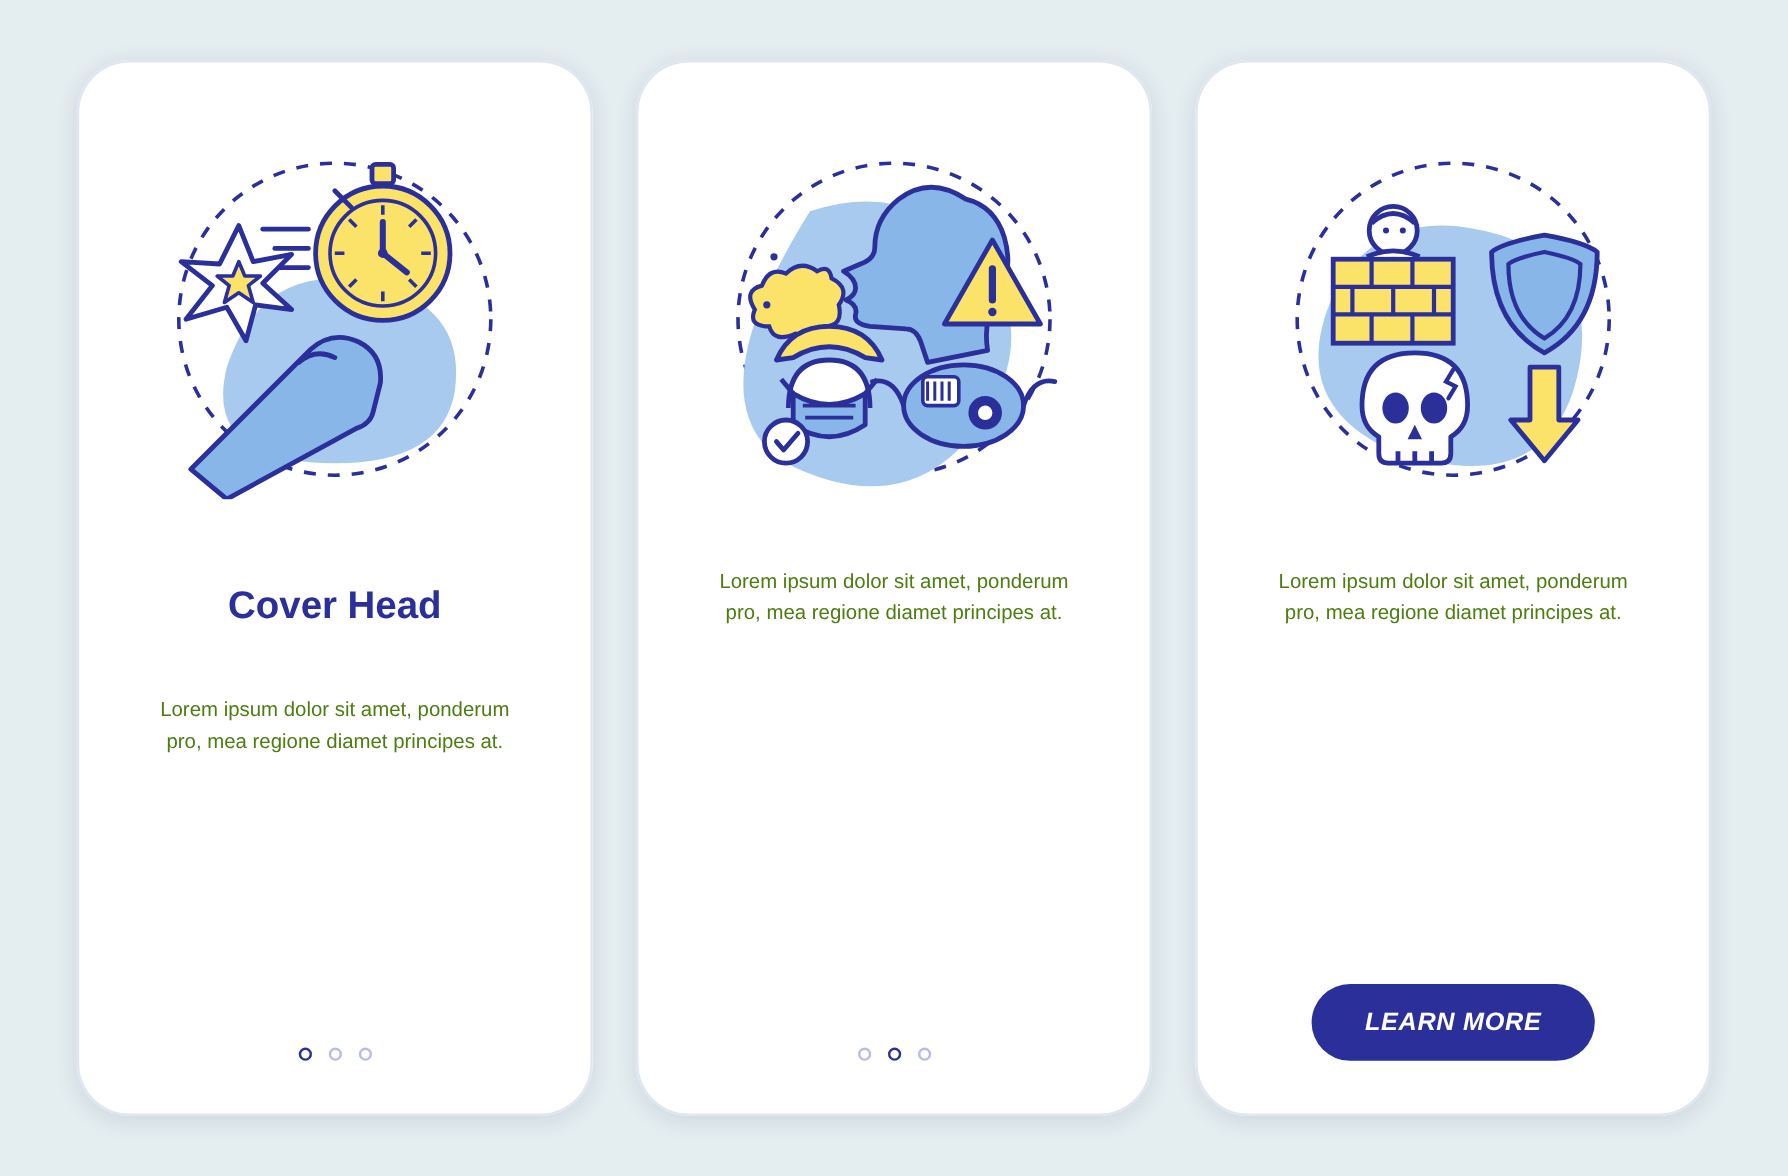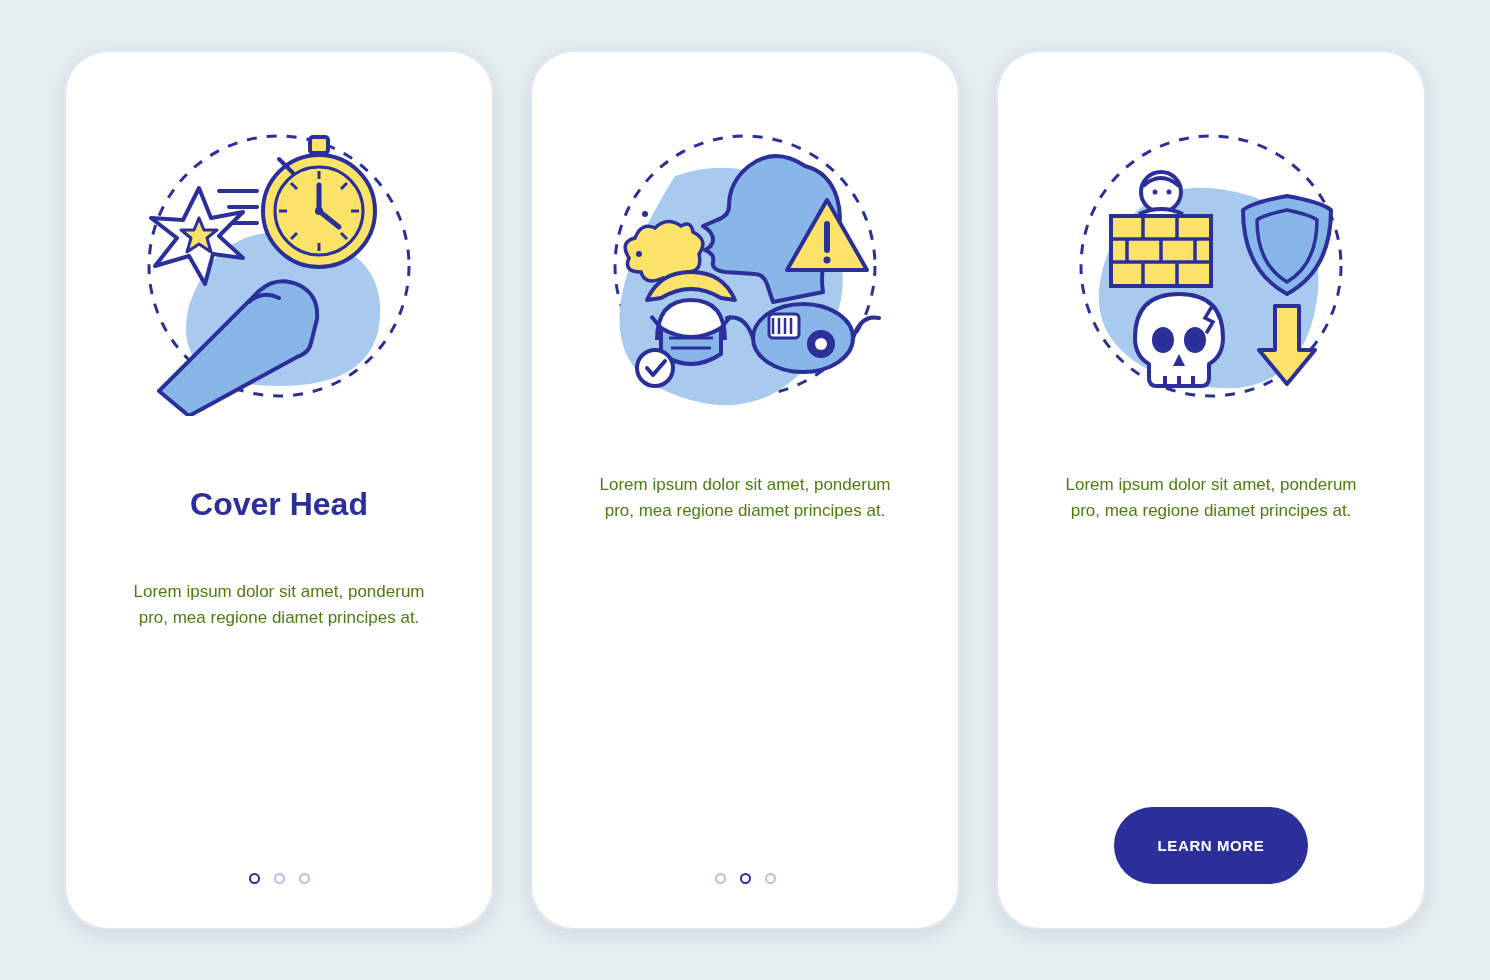--- a/index.html
+++ b/index.html
@@ -65,27 +65,28 @@
     border-radius: 50%;
     border: 2px solid #2b2f9a;
     background: transparent;
   }
   .dot.inactive {
     border-color: #b8bde6;
   }
   .cta {
     background: #2b2f9a;
     color: #ffffff;
-    font-size: 15px;
+    font-size: 21px;
     font-weight: 700;
     letter-spacing: 0.6px;
-    padding: 30px 44px;
+    padding: 20px 44px;
     border-radius: 999px;
     border: none;
     cursor: pointer;
+    font-style: italic;
   }
 </style>
 </head>
 <body>
 
 <div class="phone">
   <svg class="illus" viewBox="0 0 300 300">
     <defs></defs>
 
     <circle cx="150" cy="150" r="130" fill="none" stroke="#2b2f9a" stroke-width="3" stroke-dasharray="10 10"></circle>

